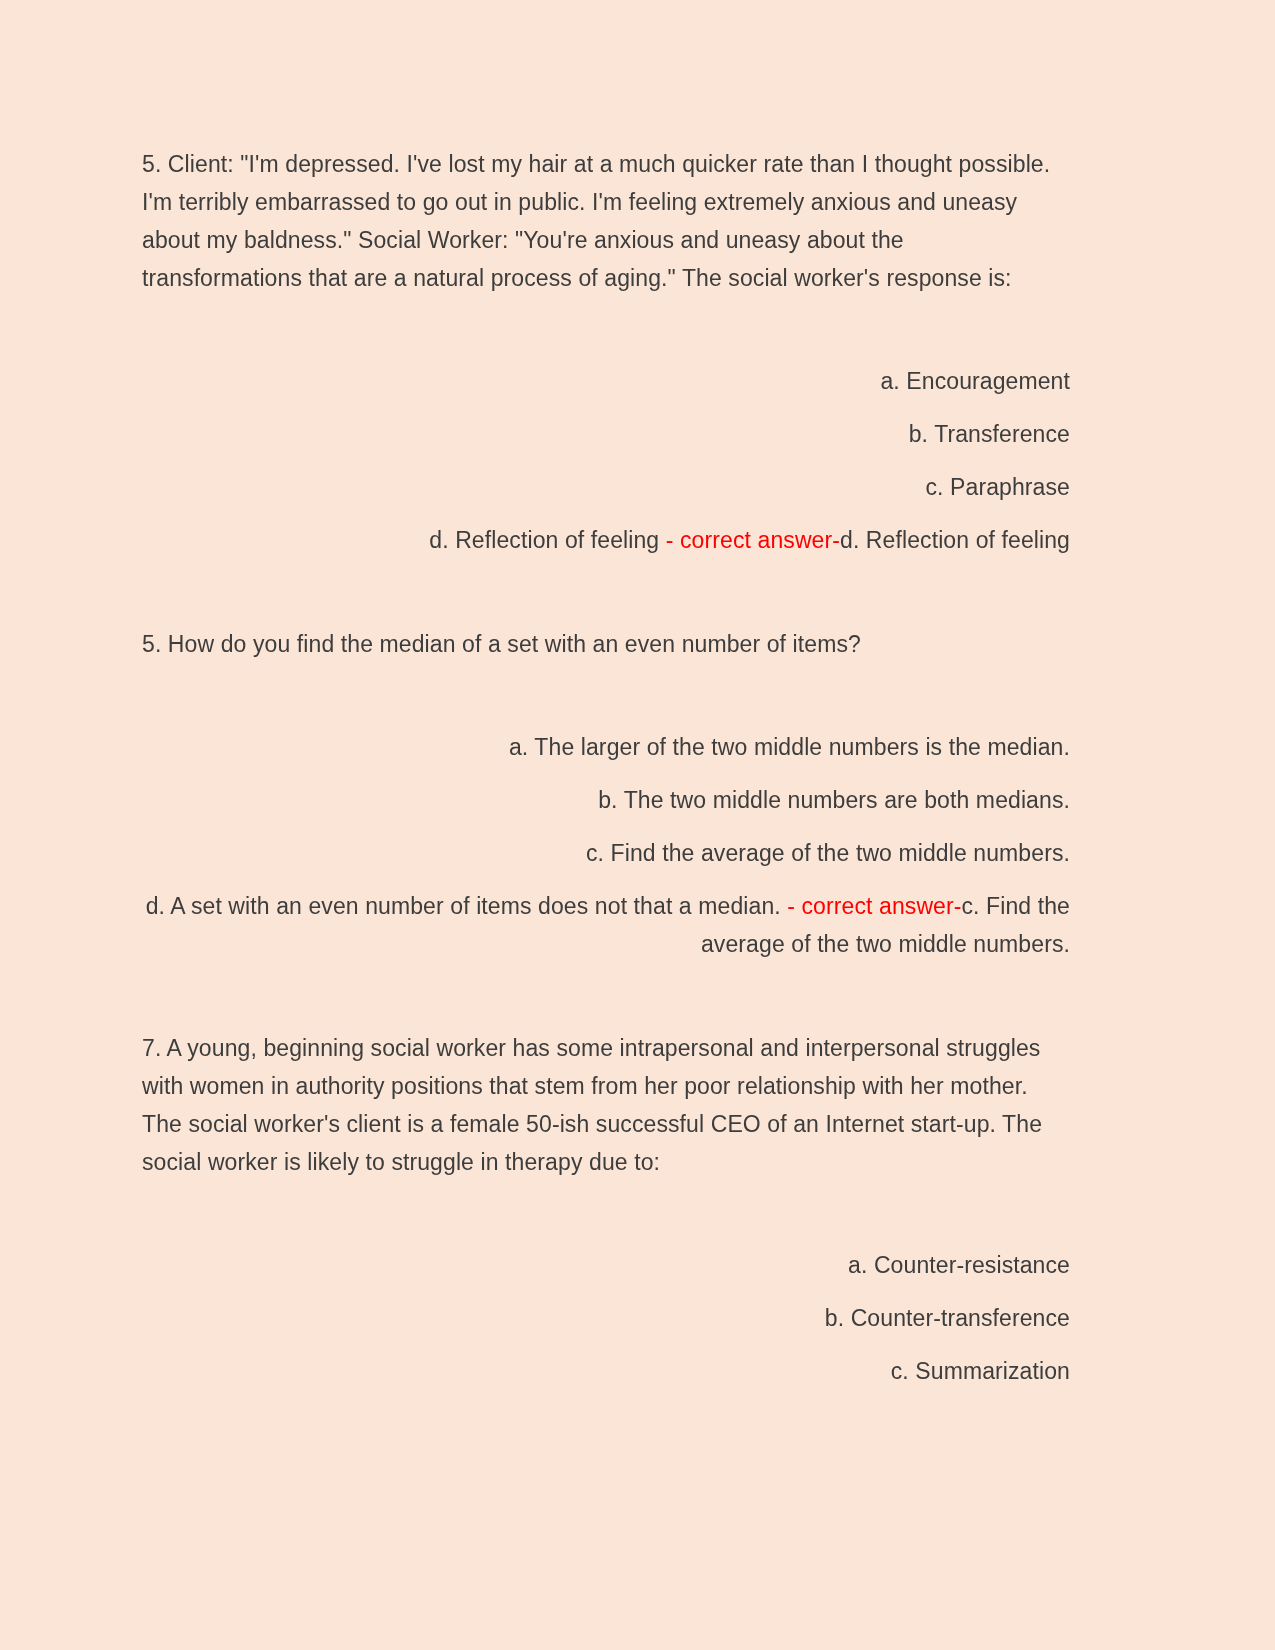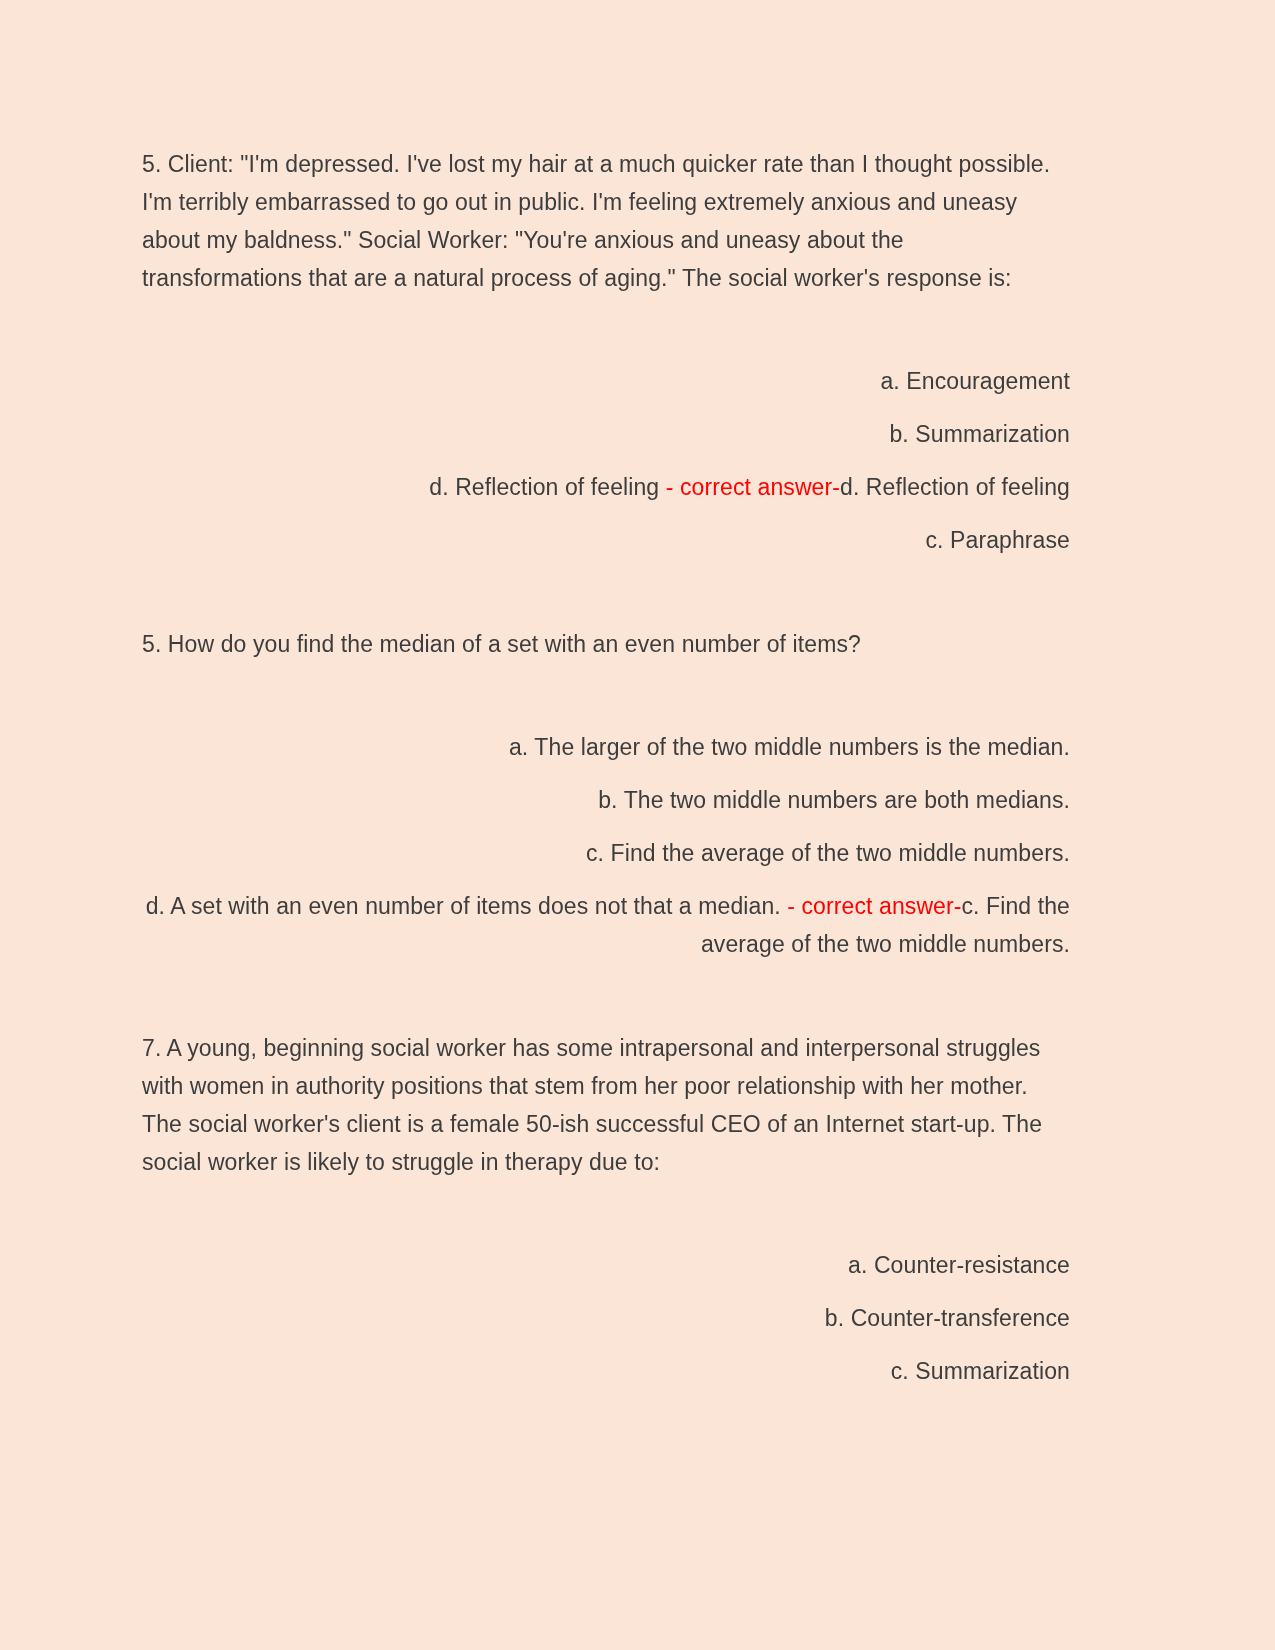--- a/index.html
+++ b/index.html
@@ -46,23 +46,23 @@
   }
 </style>
 </head>
 <body style="background: rgb(251, 229, 214);">
 
 <div class="page" style="--page-bg: #fbe5d6; --text-color: #3d3d3d; --highlight-color: #ff0000;">
   <div class="content" id="questions-container">
       <div class="question-block">
         <p class="para question-prompt">5. Client: "I'm depressed. I've lost my hair at a much quicker rate than I thought possible. I'm terribly embarrassed to go out in public. I'm feeling extremely anxious and uneasy about my baldness." Social Worker: "You're anxious and uneasy about the transformations that are a natural process of aging." The social worker's response is:</p>
         <p class="para answer-option"><span class="seg-normal">a. Encouragement</span></p>
-        <p class="para answer-option"><span class="seg-normal">b. Summarization</span></p>
+        <p class="para answer-option"><span class="seg-normal">b. Transference</span></p>
+        <p class="para answer-option"><span class="seg-normal">c. Paraphrase</span></p>
         <p class="para answer-option"><span class="seg-normal">d. Reflection of feeling </span><span class="seg-red">- correct answer-</span><span class="seg-normal">d. Reflection of feeling</span></p>
-        <p class="para answer-option"><span class="seg-normal">c. Paraphrase</span></p>
       </div>
       <div class="question-block">
         <p class="para question-prompt">5. How do you find the median of a set with an even number of items?</p>
         <p class="para answer-option"><span class="seg-normal">a. The larger of the two middle numbers is the median.</span></p>
         <p class="para answer-option"><span class="seg-normal">b. The two middle numbers are both medians.</span></p>
         <p class="para answer-option"><span class="seg-normal">c. Find the average of the two middle numbers.</span></p>
         <p class="para answer-option"><span class="seg-normal">d. A set with an even number of items does not that a median. </span><span class="seg-red">- correct answer-</span><span class="seg-normal">c. Find the average of the two middle numbers.</span></p>
       </div>
       <div class="question-block">
         <p class="para question-prompt">7. A young, beginning social worker has some intrapersonal and interpersonal struggles with women in authority positions that stem from her poor relationship with her mother. The social worker's client is a female 50-ish successful CEO of an Internet start-up. The social worker is likely to struggle in therapy due to:</p>

